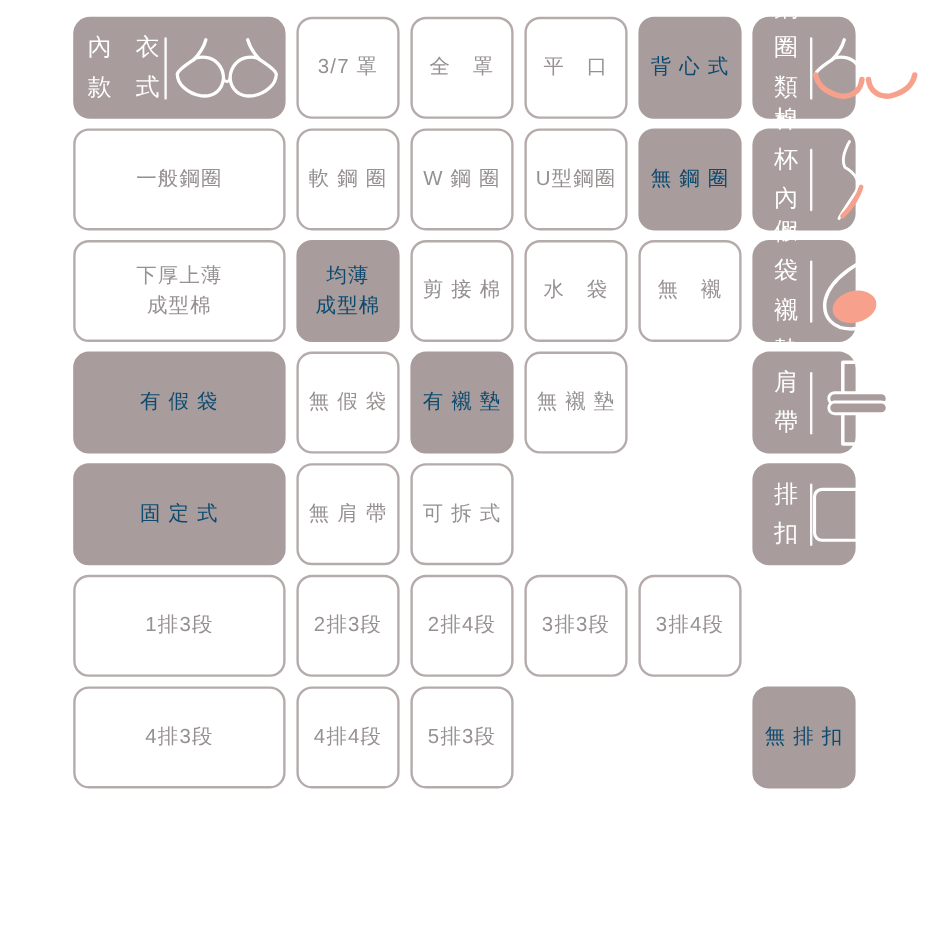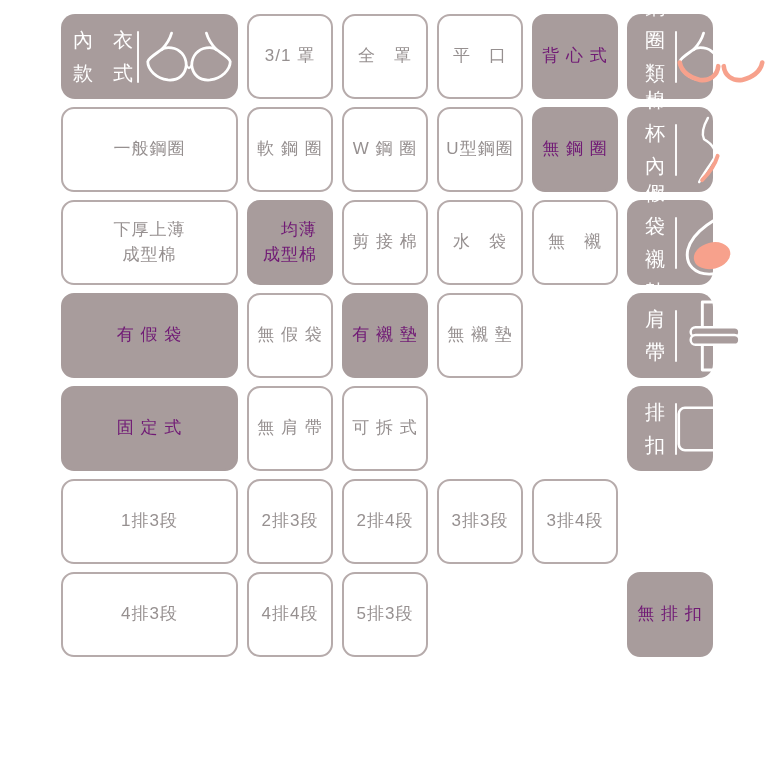--- a/index.html
+++ b/index.html
@@ -36,21 +36,21 @@
   }
   .cat-icon{flex:1;display:flex;align-items:center;justify-content:center;}
   .opt{
     border:2px solid var(--cell-border);
     border-radius:13px;
     background:#fff;color:var(--opt-text);
     display:flex;align-items:center;justify-content:center;
     font-size:17px;letter-spacing:1px;text-align:center;
     white-space:pre-line;line-height:1.45;
   }
-  .opt.selected{background:var(--taupe);border-color:var(--taupe);color:#701a75;text-align:right;}
+  .opt.selected{background:var(--taupe);border-color:var(--taupe);color:#0c4a6e;}
   .spacer{visibility:hidden;}
   
   .ico{stroke:#fff;stroke-width:3;fill:none;stroke-linecap:round;stroke-linejoin:round;}
   .ico-thin{stroke-width:2.5;}
   .ico-accent{stroke:var(--salmon);stroke-width:5;fill:none;stroke-linecap:round;}
   .ico-accent-thin{stroke:var(--salmon);stroke-width:4;fill:none;stroke-linecap:round;}
   .ico-fill-accent{fill:var(--salmon);stroke:none;}
   .ico-fill-bg{fill:var(--taupe);}
 </style>
 </head>
@@ -66,21 +66,21 @@
       <div class="cat-icon">
         <svg width="88" height="58" viewBox="0 0 96 58" aria-hidden="true">
           <path class="ico" d="M29,3 C27,10 23,16 18,21"></path>
           <path class="ico" d="M67,3 C69,10 73,16 78,21"></path>
           <path class="ico" d="M18,21 C11,26 4,30 3,34 C3,43 12,52 25,54 C37,55 44,48 45,38 C45,28 38,20 29,19 C24,18.5 20,19 18,21 Z"></path>
           <path class="ico" d="M78,21 C85,26 92,30 93,34 C93,43 84,52 71,54 C59,55 52,48 51,38 C51,28 58,20 67,19 C72,18.5 76,19 78,21 Z"></path>
           <path class="ico ico-thin" d="M45,38 C47,42 49,42 51,38"></path>
         </svg>
       </div>
     </div>
-    <div class="opt">3/1 罩</div>
+    <div class="opt">3/7 罩</div>
     <div class="opt">全　罩</div>
     <div class="opt">平　口</div>
     <div class="opt selected">背 心 式</div>
 
     <div class="cat">
       <div class="cat-text">鋼　圈
 類　型</div>
       <div class="cat-divider"></div>
       <div class="cat-icon">
         <svg width="88" height="58" viewBox="0 0 96 58" aria-hidden="true">

